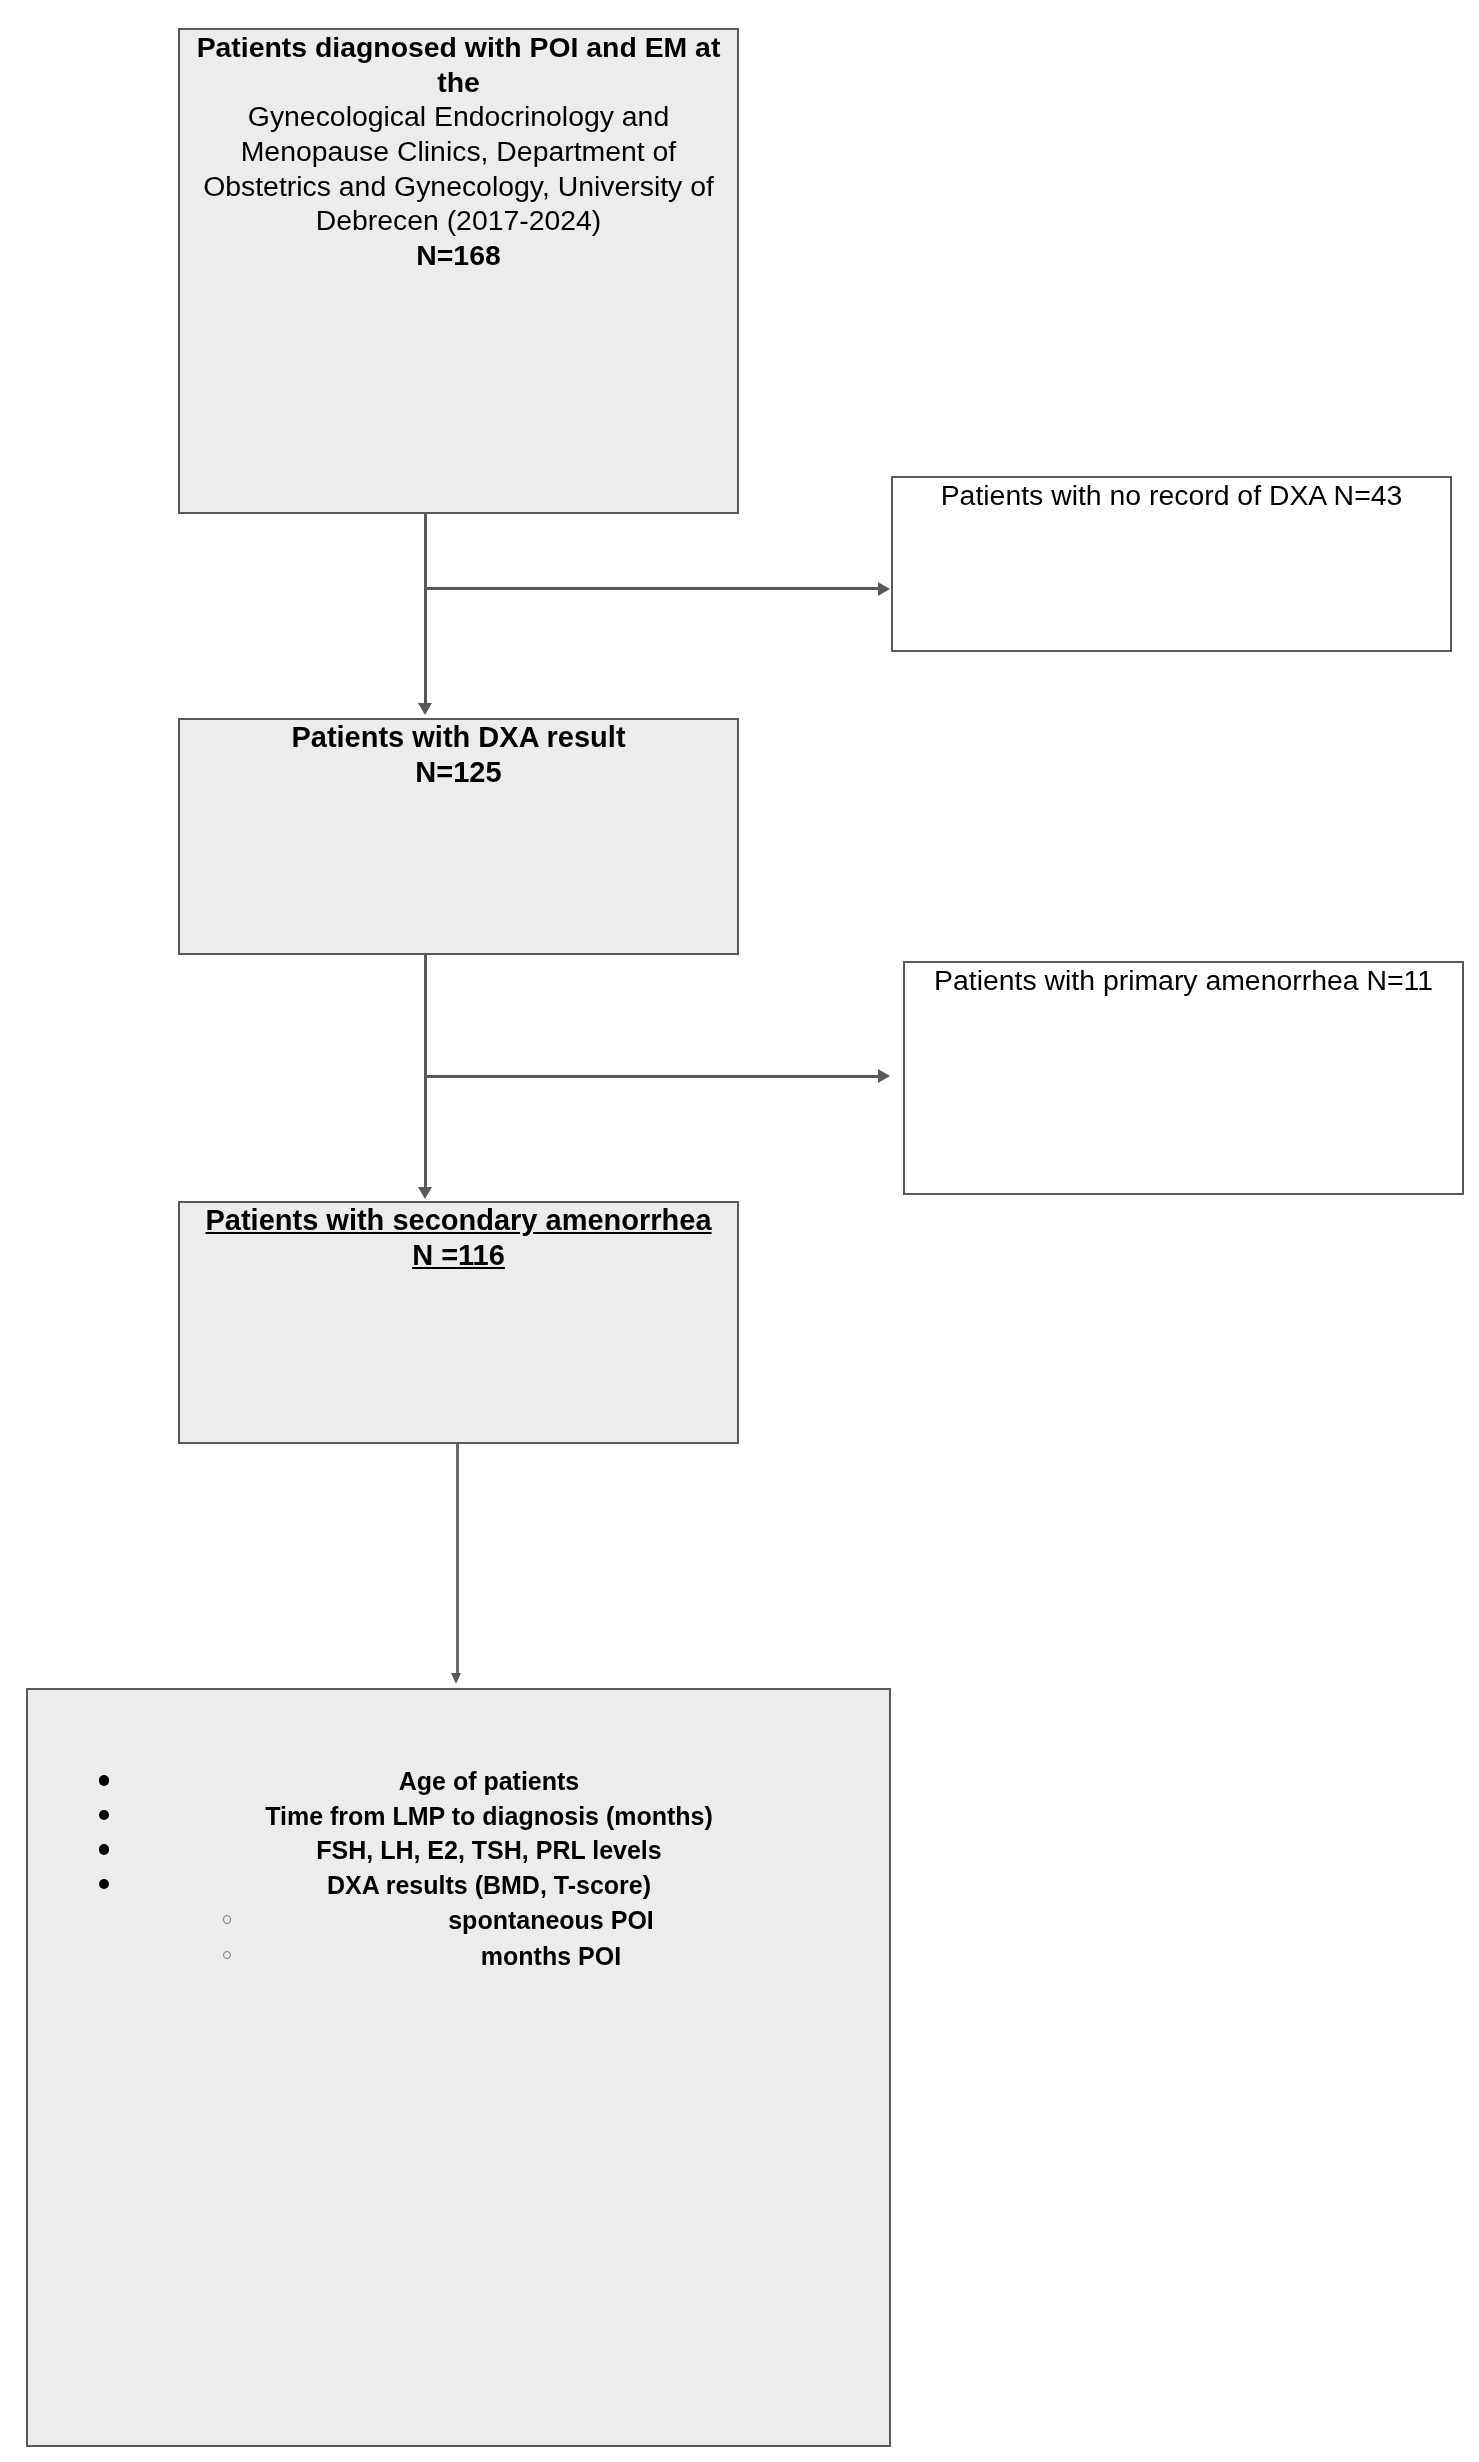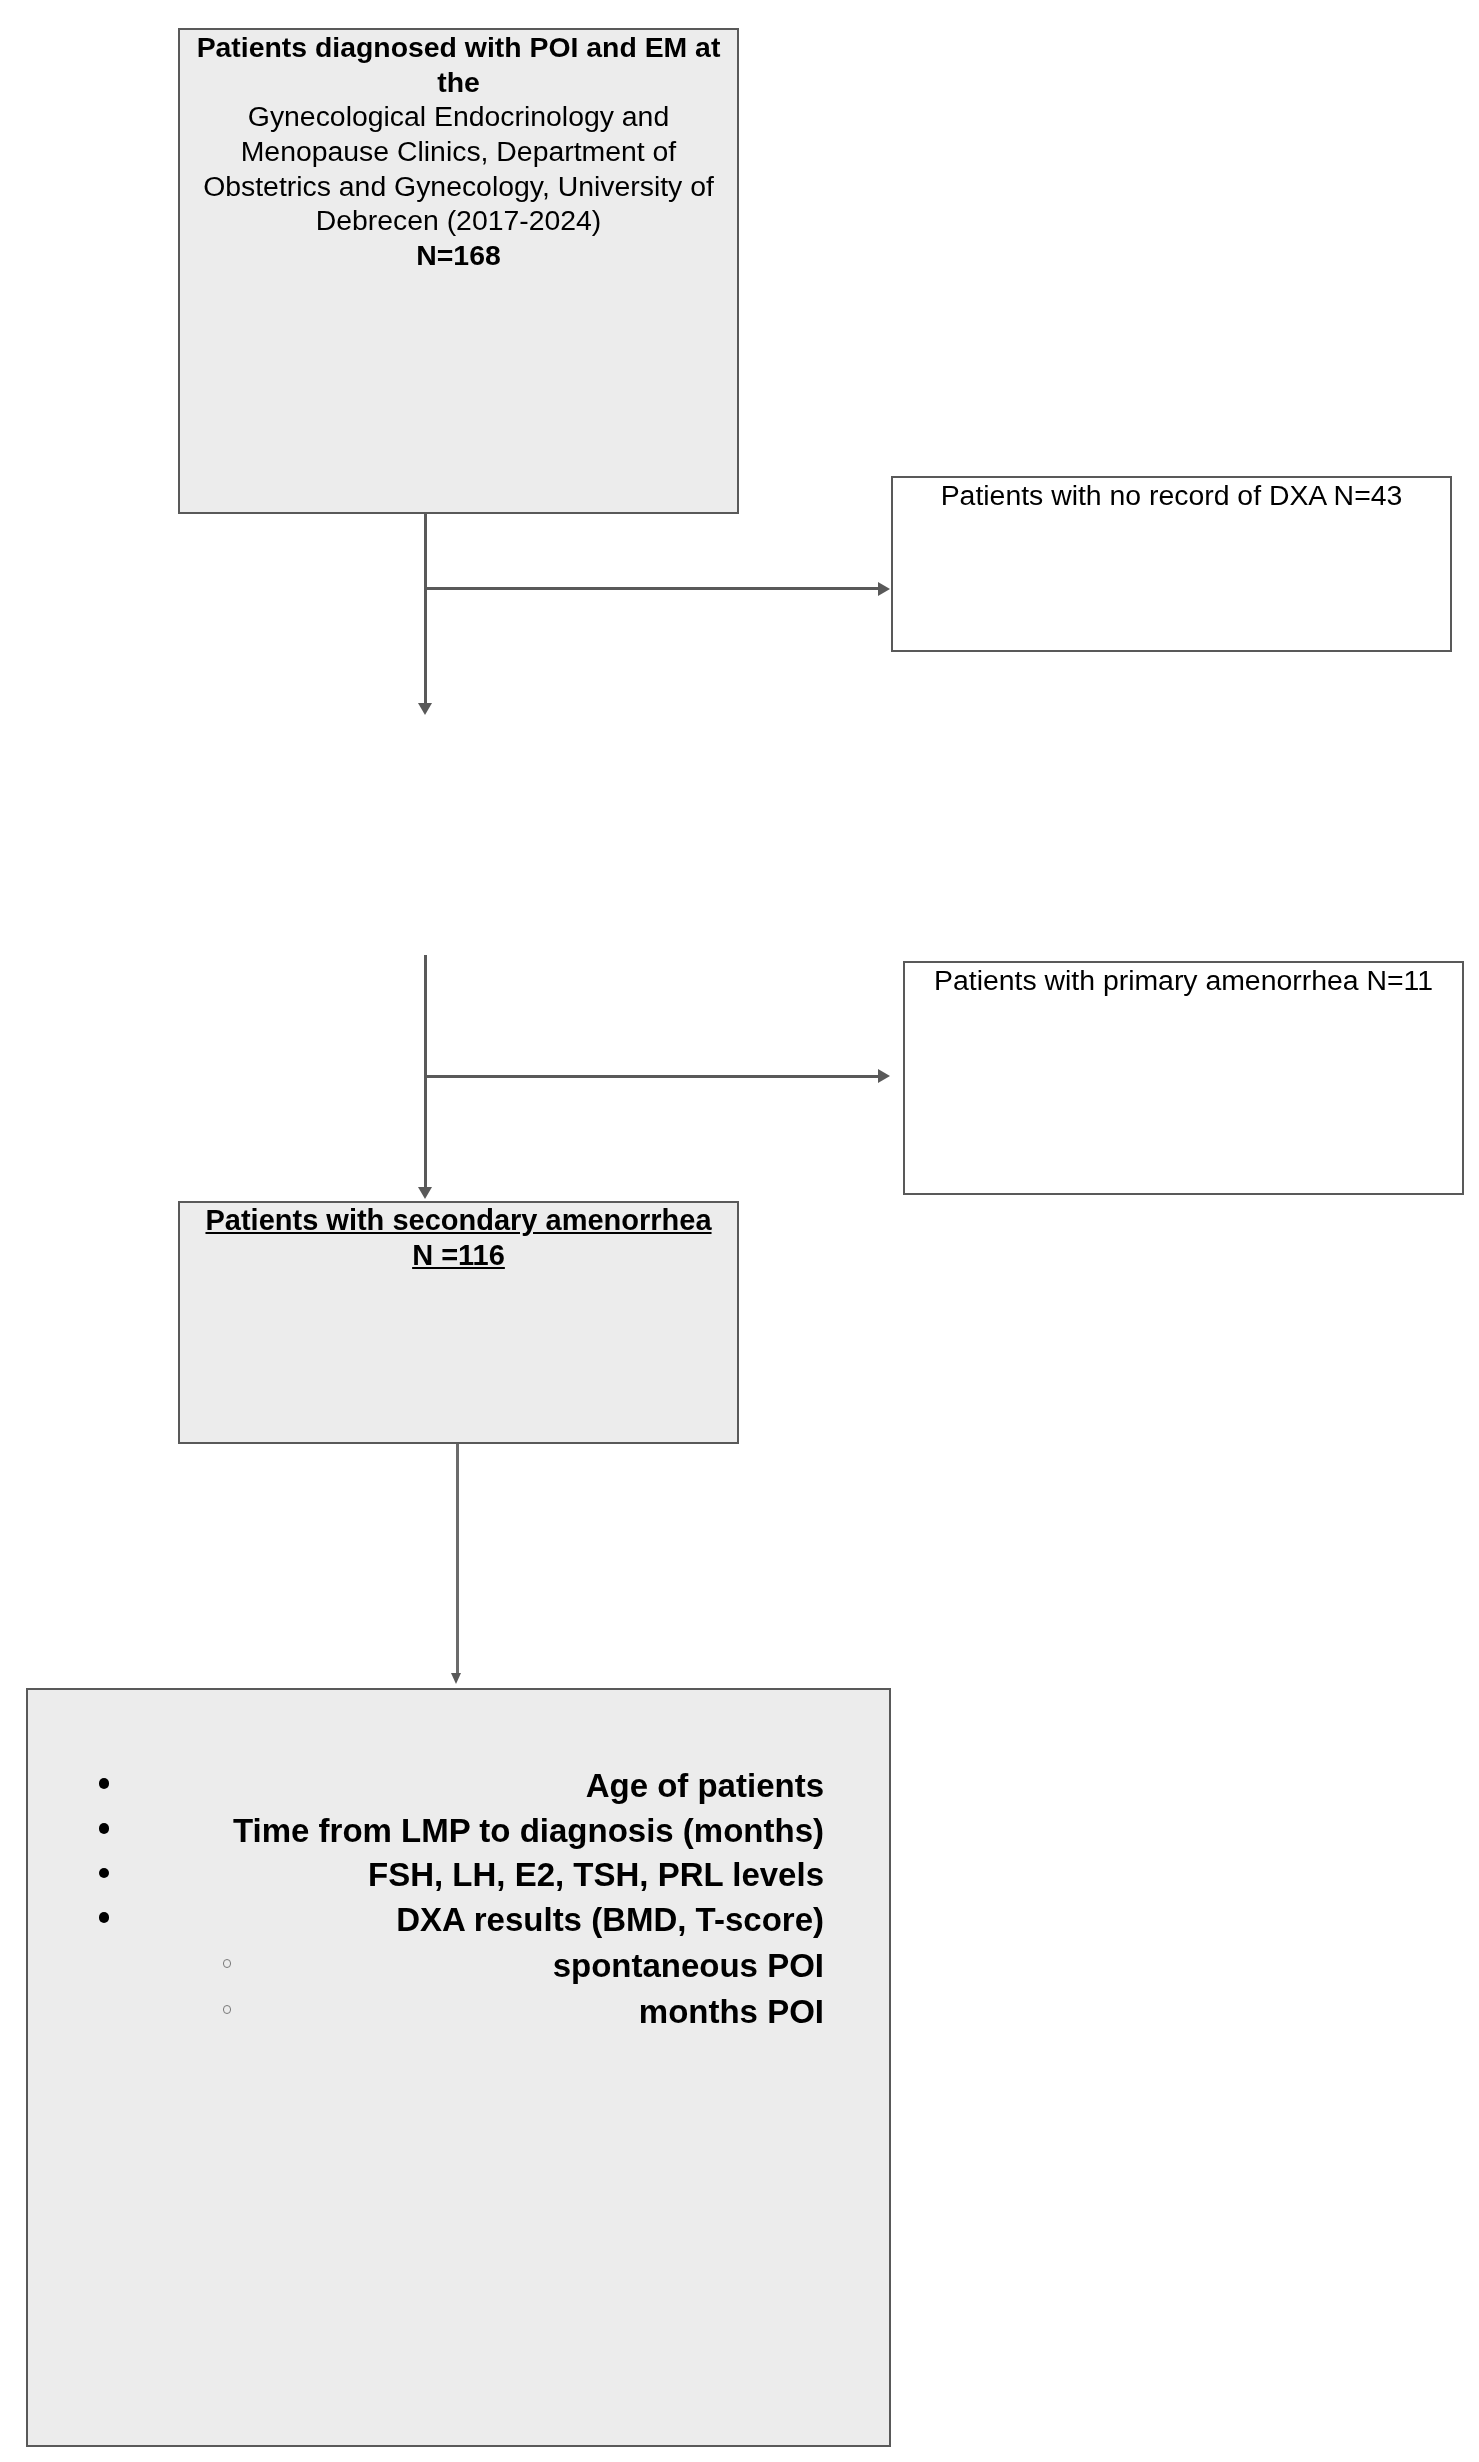--- a/index.html
+++ b/index.html
@@ -68,23 +68,23 @@
     align-items: flex-start;
     justify-content: flex-start;
   }
 
   
   .var-list {
     list-style: none;
     margin: 0;
     padding: 75px 0 0 68px;
     font-weight: bold;
-    font-size: 33px;
+    font-size: 25px;
     line-height: 1.28;
-    text-align: right;
+    text-align: center;
     width: 100%;
     box-sizing: border-box;
   }
   .var-list > li {
     position: relative;
     padding-left: 58px;
     margin: 0 0 2.5px 0;
     max-width: 670px;
   }
   .var-list > li > .bullet-disc {
@@ -156,20 +156,24 @@
   <div class="conn conn-v" style="left:424px; top:513px; height:192px;"></div>
   <div class="arrow-down" style="left:418px; top:703px;"></div>
 
   <div class="conn conn-h" style="left:424px; top:587px; width:455px;"></div>
   <div class="arrow-right" style="left:878px; top:582px;"></div>
 
   <div class="node node-plain" id="node-no-dxa">
     <span class="node-text">Patients with no record of DXA N=43</span>
   </div>
 
+  <div class="node node-filled" id="node-dxa-result">
+    <span class="node-text"><span>Patients with DXA result</span>
+<span>N=125</span></span>
+  </div>
 
   <div class="conn conn-v" style="left:424px; top:955px; height:234px;"></div>
   <div class="arrow-down" style="left:418px; top:1187px;"></div>
 
   <div class="conn conn-h" style="left:424px; top:1075px; width:455px;"></div>
   <div class="arrow-right" style="left:878px; top:1069px;"></div>
 
   <div class="node node-plain" id="node-primary-amen">
     <span class="node-text">Patients with primary amenorrhea N=11</span>
   </div>

